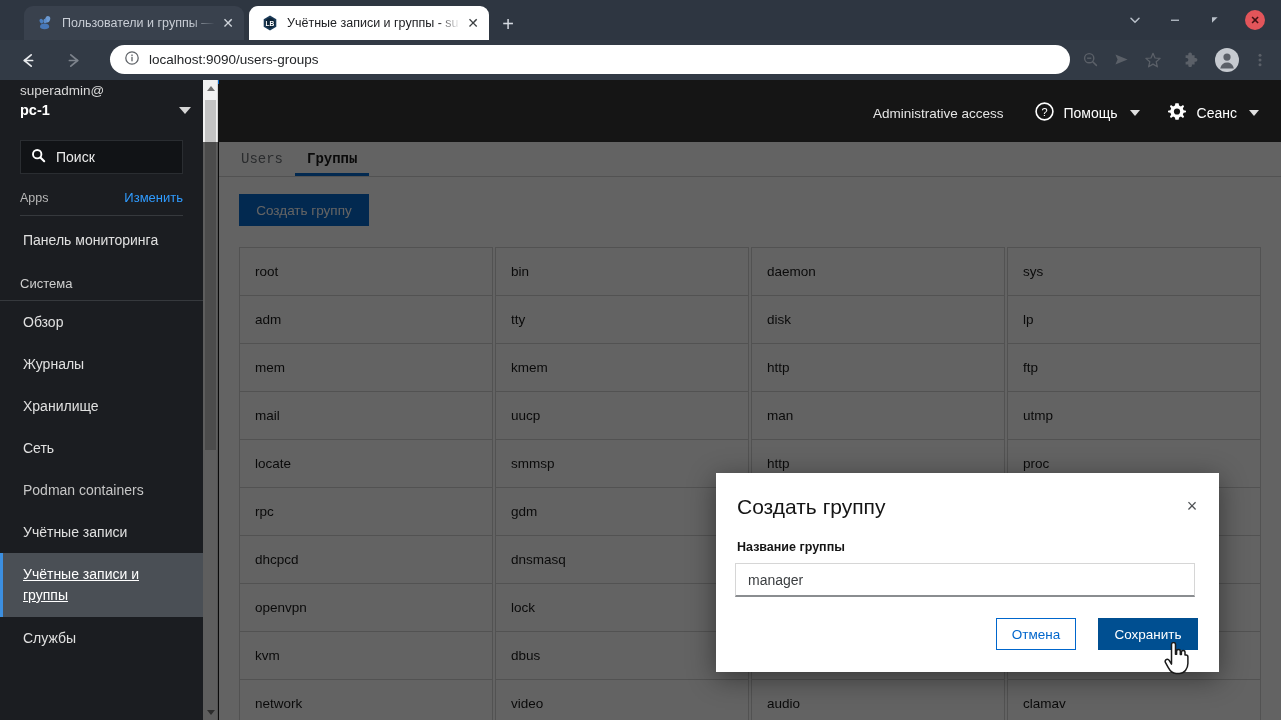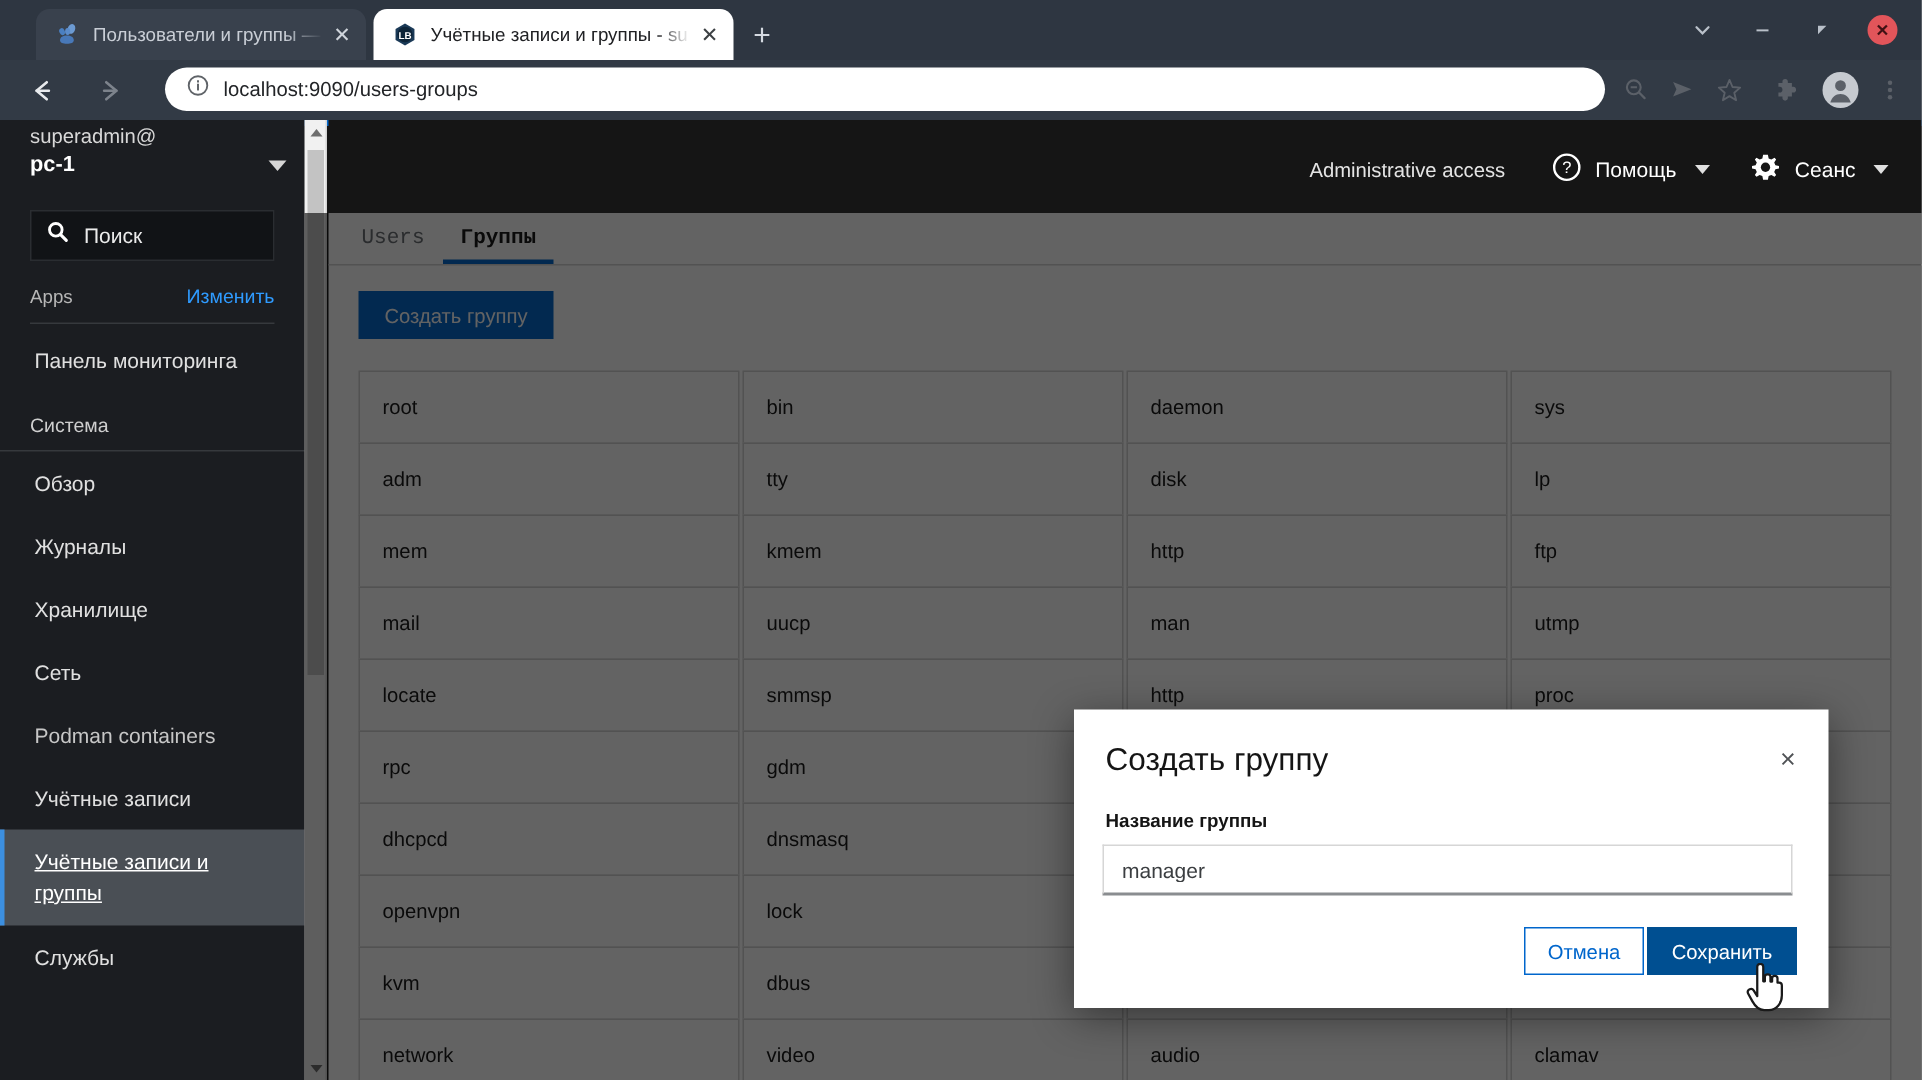--- a/index.html
+++ b/index.html
@@ -300,21 +300,21 @@
     position: absolute; left: 19px; top: 90px;
     width: 460px; height: 34px;
     border: 1px solid #d6d6d6; border-bottom: 2px solid #8a8d90;
     background: #ffffff;
     font-family: "Liberation Sans", sans-serif;
     font-size: 14px; color: #3b3e41;
     padding: 0 12px;
   }
   #modal-actions {
     position: absolute; right: 21px; top: 145px;
-    display: flex; gap: 2px;
+    display: flex; gap: 22px;
   }
   #cancel-button {
     width: 80px; height: 32px;
     border: 1px solid #0066cc; background: #ffffff; color: #0066cc;
     font-size: 13.5px;
     display: flex; align-items: center; justify-content: center;
   }
   #save-button {
     width: 100px; height: 32px;
     background: #004f91; color: #ffffff;

